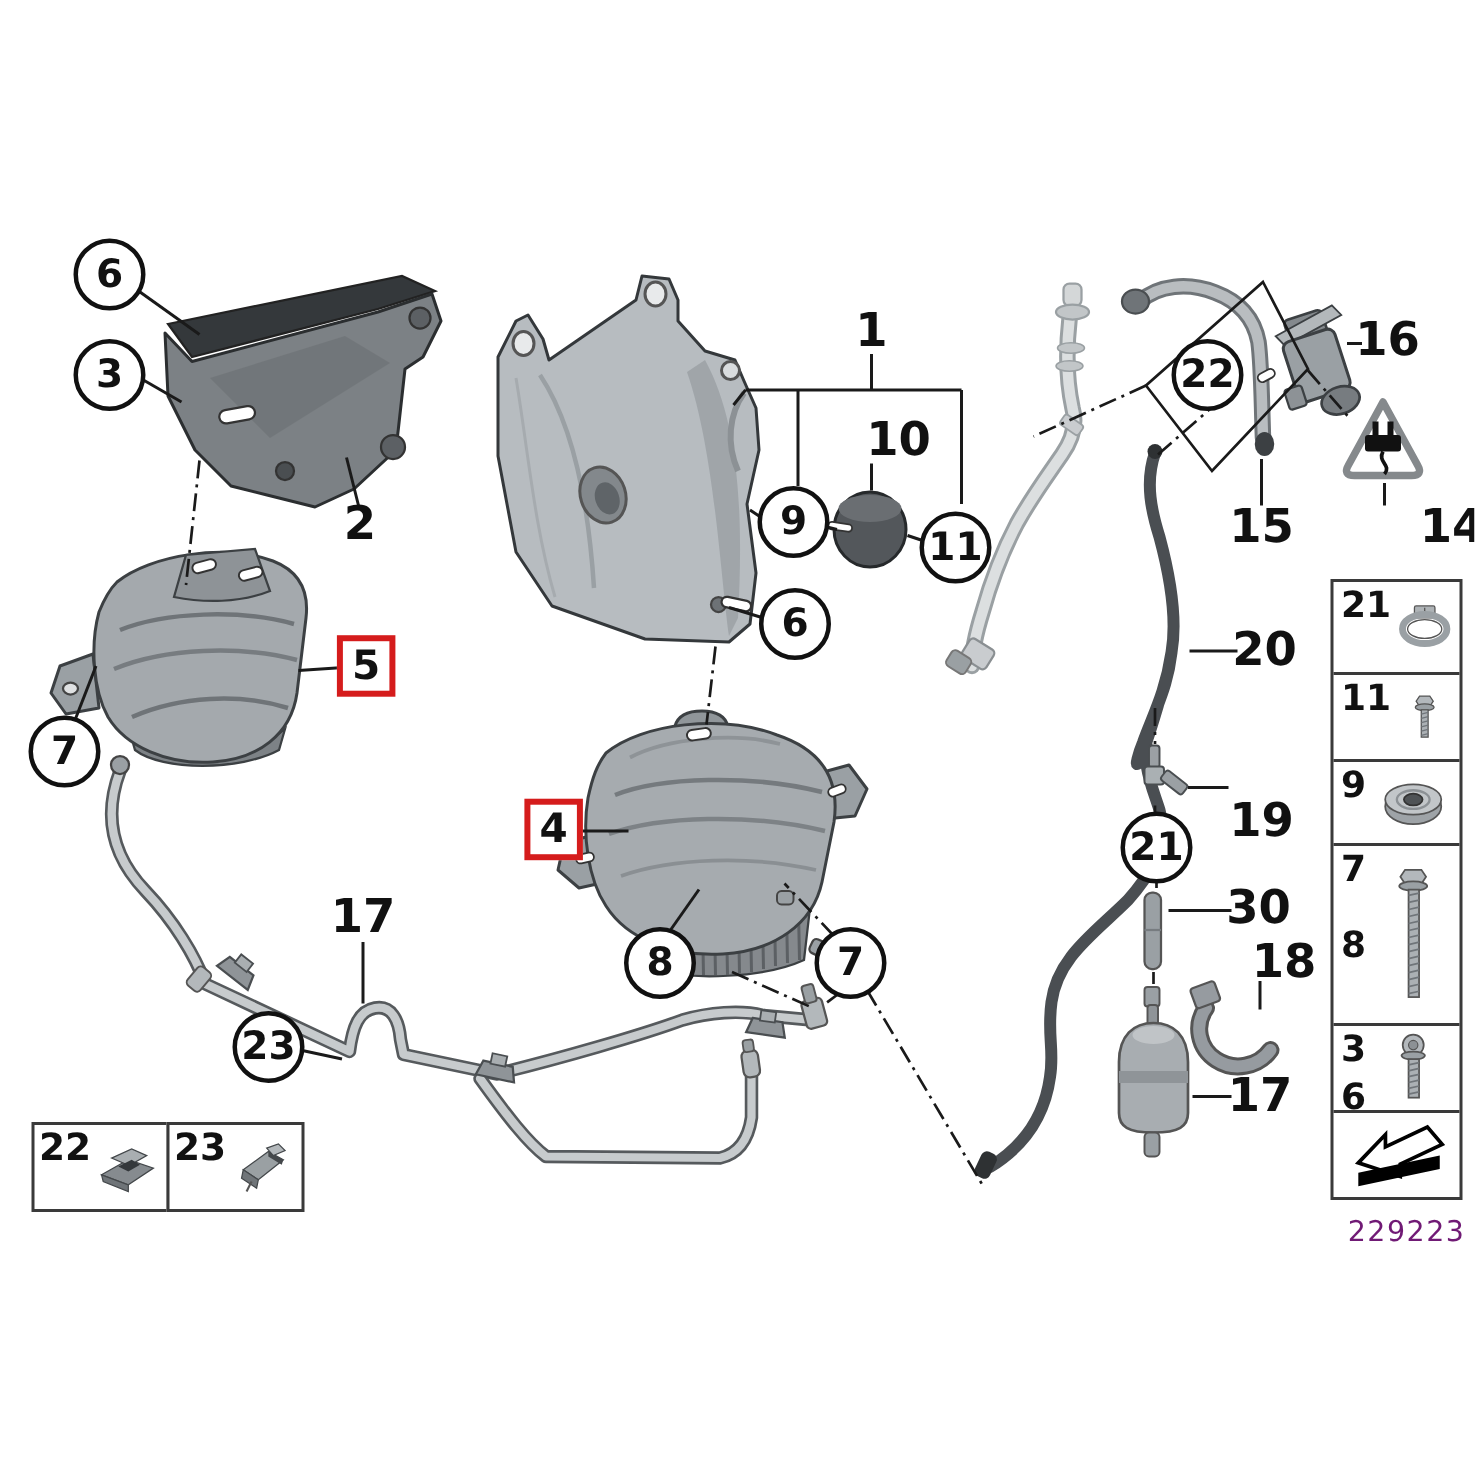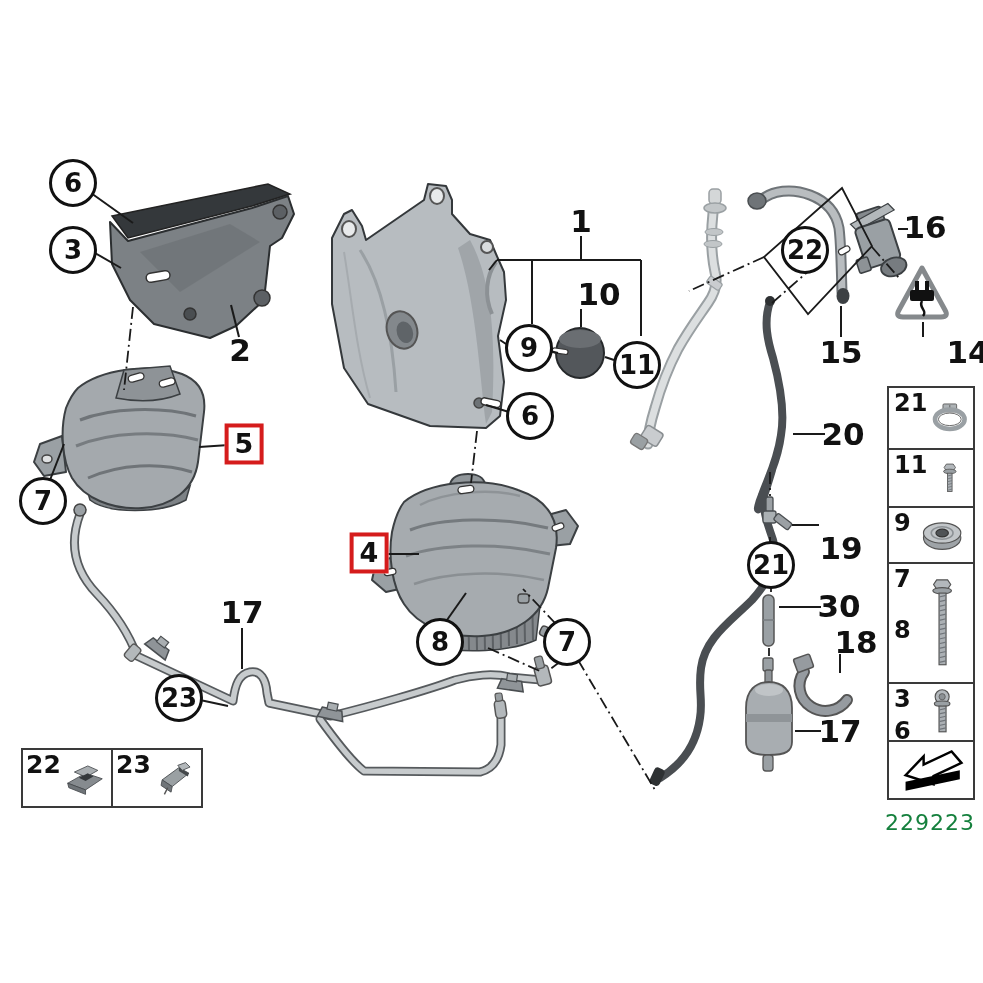--- a/index.html
+++ b/index.html
@@ -31,22 +31,22 @@
                font-size:24px;line-height:1.05;color:#111;}
   .legend-row:nth-child(4) .legend-nums{gap:26px;}
   .legend-row:nth-child(5) .legend-nums{gap:7px;}
   .cell-icon{flex:1;height:94%;align-self:center;min-width:0;}
   
   .legend-box{position:absolute;top:748px;width:92px;height:60px;border:2px solid #3a3a3a;
               background:#fff;box-sizing:border-box;display:flex;align-items:stretch;}
   .legend-box .num{font-weight:bold;font-size:25px;color:#111;padding:2px 0 0 3px;line-height:1;}
   .legend-box svg{flex:1;height:90%;align-self:center;min-width:0;}
   
-  #doc-number{position:absolute;left:885px;top:810px;width:92px;text-align:left;
-              color:#15803d;font-size:22px;letter-spacing:1px;}
+  #doc-number{position:absolute;left:885px;top:810px;width:92px;text-align:right;
+              color:#701a75;font-size:19px;letter-spacing:1px;}
 </style>
 </head>
 <body>
 
 <div class="stage">
 
 <svg id="drawing" width="983" height="983" viewBox="0 0 983 983">
   <defs>
 
     <symbol id="sym-hose-clamp" viewBox="0 0 80 62">

